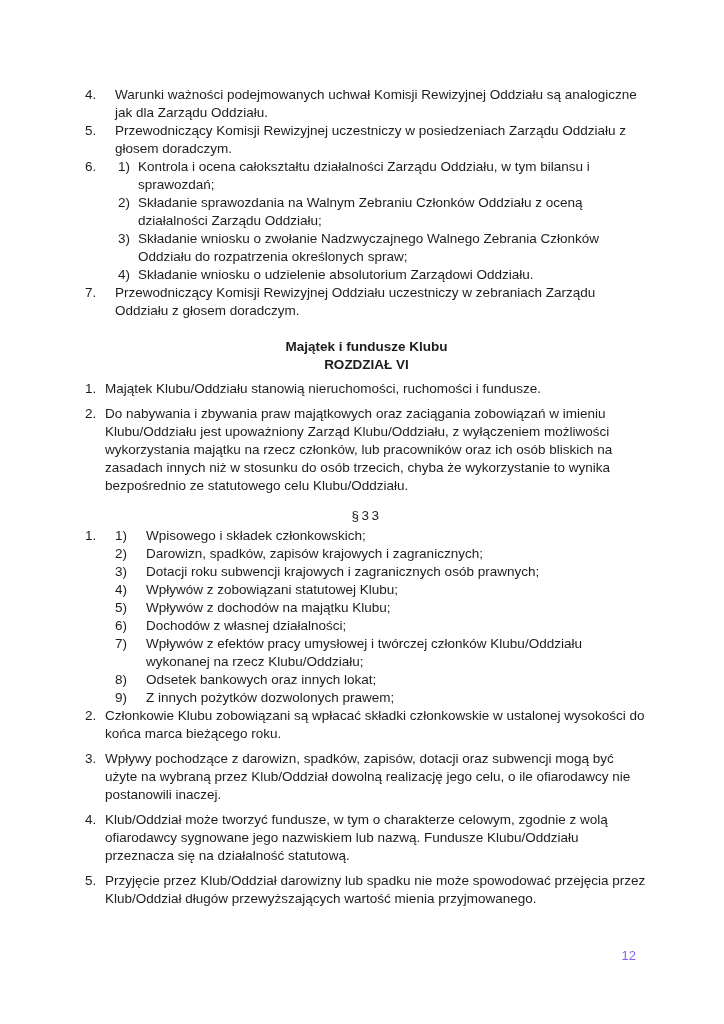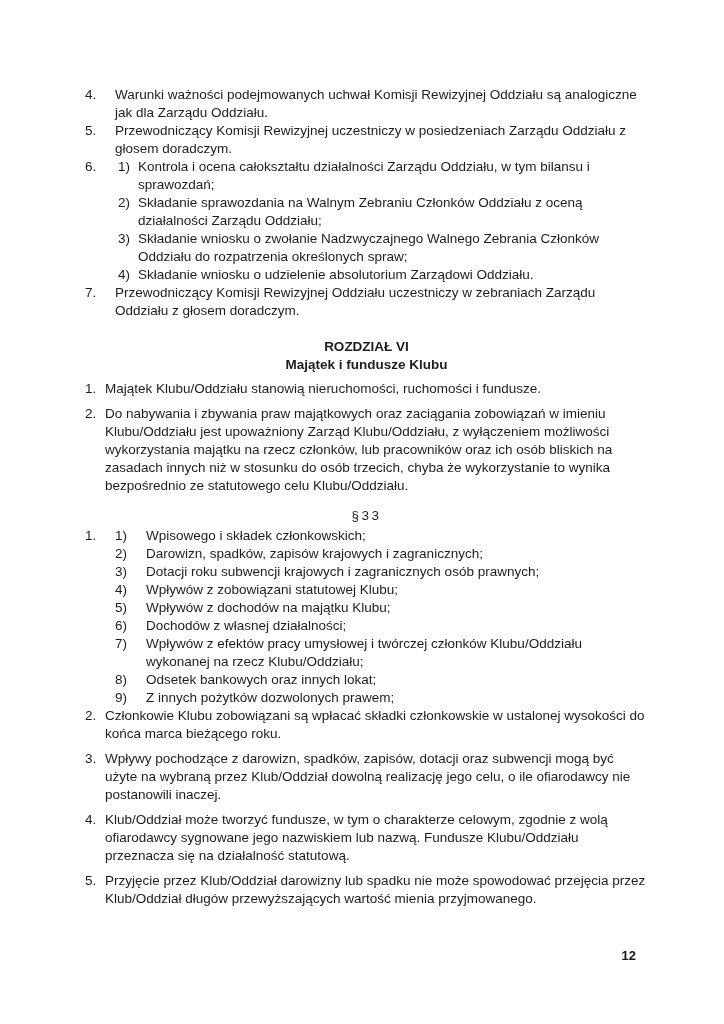--- a/index.html
+++ b/index.html
@@ -47,22 +47,21 @@
   .par-heading.tight { }
   .list-start { margin-top: 6px; }
   .para-gap { margin-top: 7px; }
   .para-gap-sm { margin-top: 2px; }
 
   .page-number {
     position: absolute;
     top: 947px;
     right: 88px;
     font-size: 13px;
-    color: #0f172a;
-    font-weight: bold;
+    color: #8b5cf6;
   }
 </style>
 </head>
 <body>
 
 <div class="page">
 
   <div>
 
     <div class="item">
@@ -100,22 +99,22 @@
     </div>
 
     <div class="item">
       <span class="marker-a">7.</span>
       <div class="body">Przewodniczący Komisji Rewizyjnej Oddziału uczestniczy w zebraniach Zarządu Oddziału z głosem doradczym.</div>
     </div>
 
   </div>
 
   <div class="chapter-heading">
+    <div>Majątek i fundusze Klubu</div>
     <div>ROZDZIAŁ VI</div>
-    <div>Majątek i fundusze Klubu</div>
   </div>
 
 
   <div>
     <div class="item list-start">
       <span class="marker-b">1.</span>
       <div class="body">Majątek Klubu/Oddziału stanowią nieruchomości, ruchomości i fundusze.</div>
     </div>
     <div class="item para-gap">
       <span class="marker-b">2.</span>

